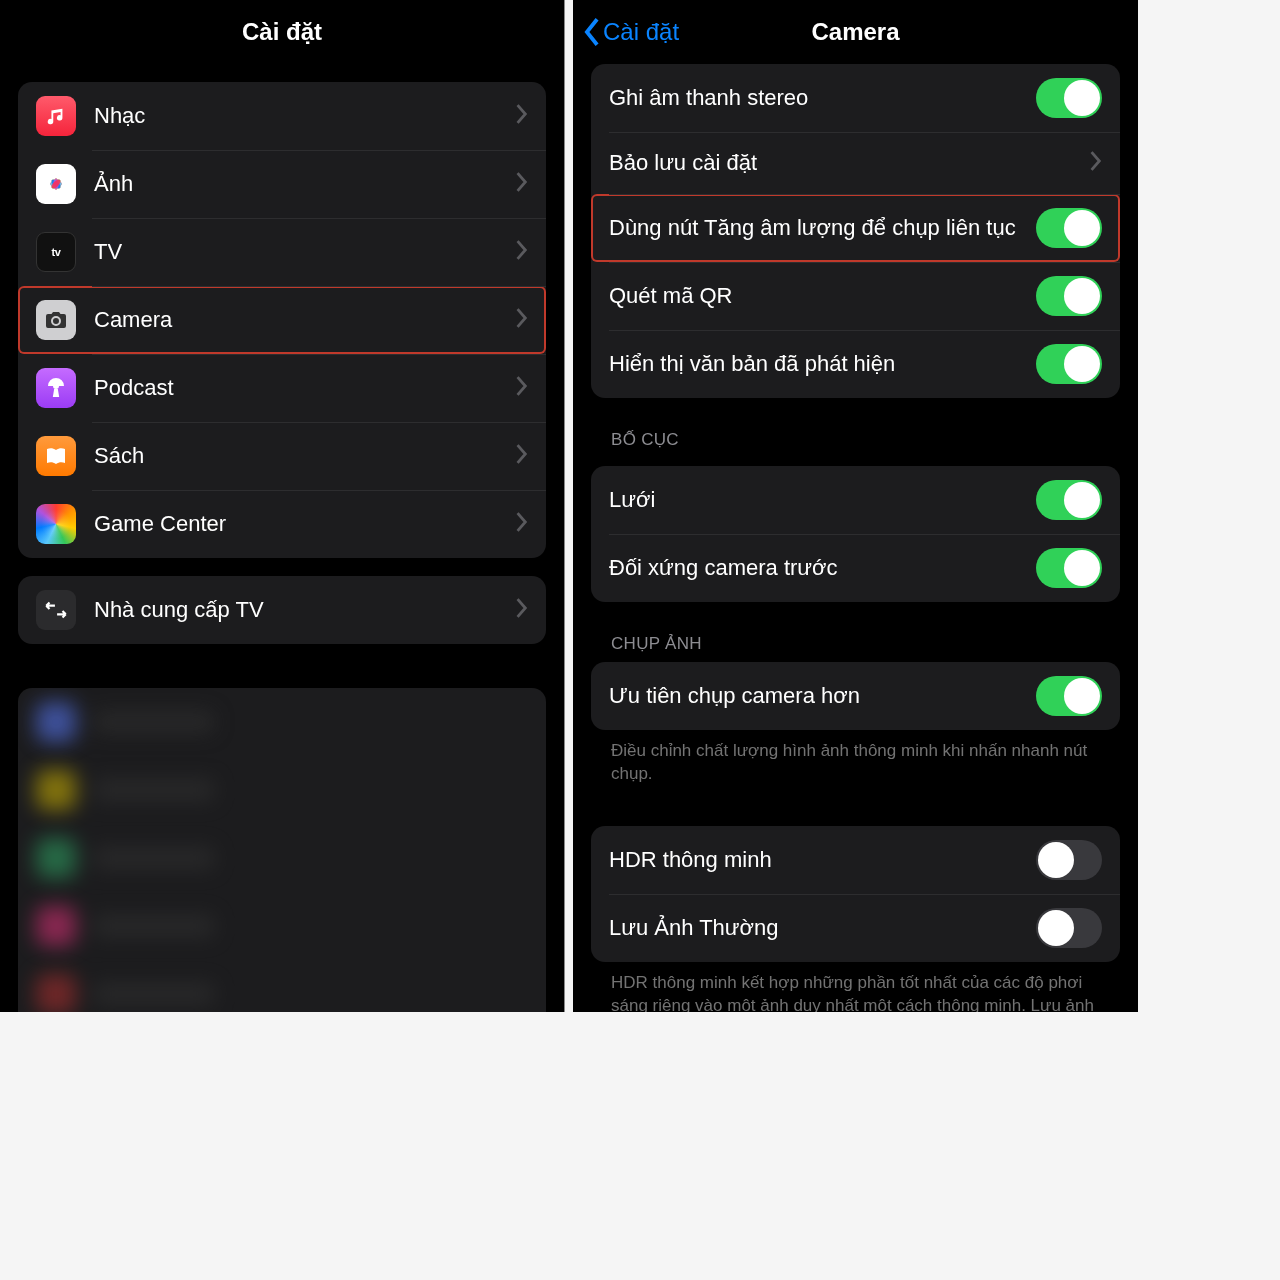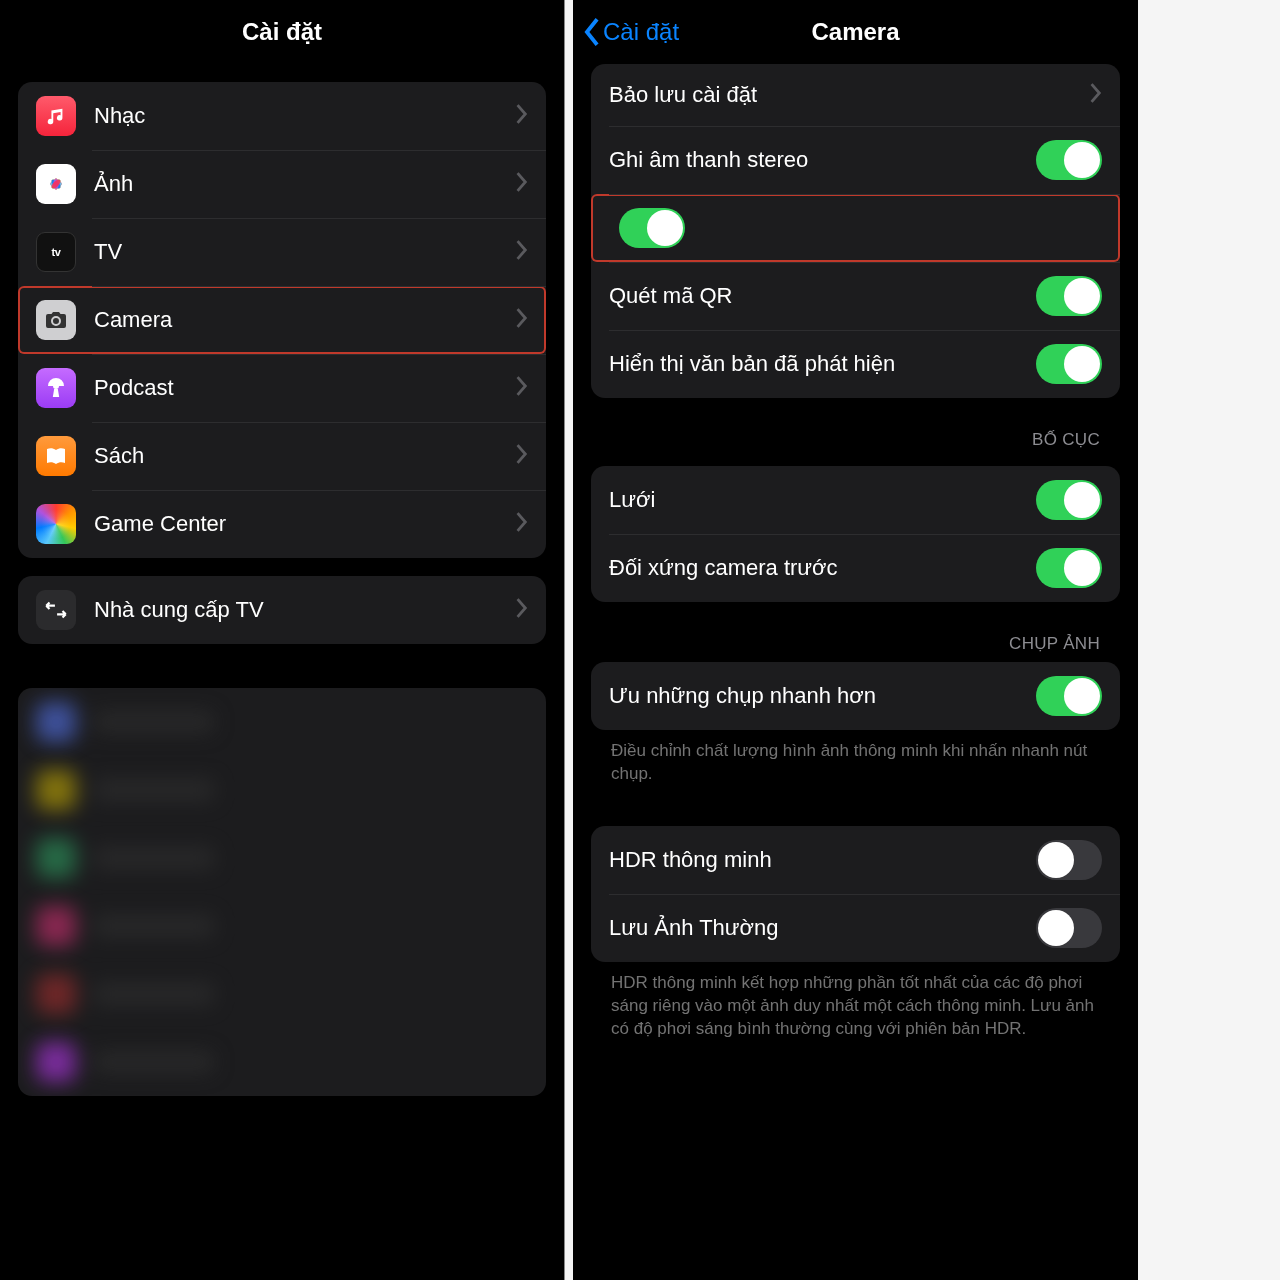--- a/index.html
+++ b/index.html
@@ -7,21 +7,21 @@
     width: 1280px;
     height: 1280px;
     background: #f5f5f5;
     font-family: -apple-system, "Helvetica Neue", Arial, sans-serif;
     display: flex;
     gap: 8px;
     padding: 0;
   }
   .pane {
     width: 565px;
-    height: 1280px;
+    height: 1012px;
     background: #000;
     overflow: hidden;
     position: relative;
     display: flex;
     flex-direction: column;
   }
   .pane-left { border-right: 1px solid #888; }
   .header {
     height: 64px;
     display: flex;
@@ -123,21 +123,20 @@
     transition: none;
   }
   .toggle.on::after { right: 2px; }
   .toggle.off::after { left: 2px; }
   .section-header {
     color: #8d8d92;
     font-size: 17px;
     text-transform: uppercase;
     padding: 32px 20px 8px 20px;
     letter-spacing: 0.3px;
-    text-align: right;
   }
   .footnote {
     color: #737373;
     font-size: 17px;
     padding: 10px 20px 0 20px;
     line-height: 1.35;
   }
   
   .blur-item {
     display: flex;
@@ -306,31 +305,32 @@
     <div class="back-btn">
       <svg width="18" height="28" viewBox="0 0 12 22" fill="none" stroke="#0a84ff" stroke-width="3">
           <path d="M10 1L2 11l8 10"></path>
         </svg>
       <span>Cài đặt</span>
     </div>
     <span>Camera</span>
   </div>
   <div class="content">
     <div class="group no-top" data-indent="short">
-      <div class="row">
-        <span class="row-label">Bảo lưu cài đặt</span>
-        <span class="chevron"><svg width="12" height="20" viewBox="0 0 10 18" fill="none" stroke="currentColor" stroke-width="2.5">
-              <path d="M1 1l7 8-7 8"></path>
-            </svg></span>
-      </div>
       <div class="row no-indent">
         <span class="row-label">Ghi âm thanh stereo</span>
         <div class="toggle on"></div>
       </div>
+      <div class="row">
+        <span class="row-label">Bảo lưu cài đặt</span>
+        <span class="chevron"><svg width="12" height="20" viewBox="0 0 10 18" fill="none" stroke="currentColor" stroke-width="2.5">
+              <path d="M1 1l7 8-7 8"></path>
+            </svg></span>
+      </div>
       <div class="row highlight">
+        <span class="row-label">Dùng nút Tăng âm lượng để chụp liên tục</span>
         <div class="toggle on"></div>
       </div>
       <div class="row">
         <span class="row-label">Quét mã QR</span>
         <div class="toggle on"></div>
       </div>
       <div class="row">
         <span class="row-label">Hiển thị văn bản đã phát hiện</span>
         <div class="toggle on"></div>
       </div>
@@ -344,21 +344,21 @@
       </div>
       <div class="row">
         <span class="row-label">Đối xứng camera trước</span>
         <div class="toggle on"></div>
       </div>
     </div>
 
     <div class="section-header">CHỤP ẢNH</div>
     <div class="group" style="margin-top:0" data-indent="short">
       <div class="row no-indent">
-        <span class="row-label">Ưu những chụp nhanh hơn</span>
+        <span class="row-label">Ưu tiên chụp camera hơn</span>
         <div class="toggle on"></div>
       </div>
     </div>
     <div class="footnote">Điều chỉnh chất lượng hình ảnh thông minh khi nhấn nhanh nút chụp.</div>
 
     <div class="group" data-indent="short" style="margin-top:40px">
       <div class="row no-indent">
         <span class="row-label">HDR thông minh</span>
         <div class="toggle off"></div>
       </div>

